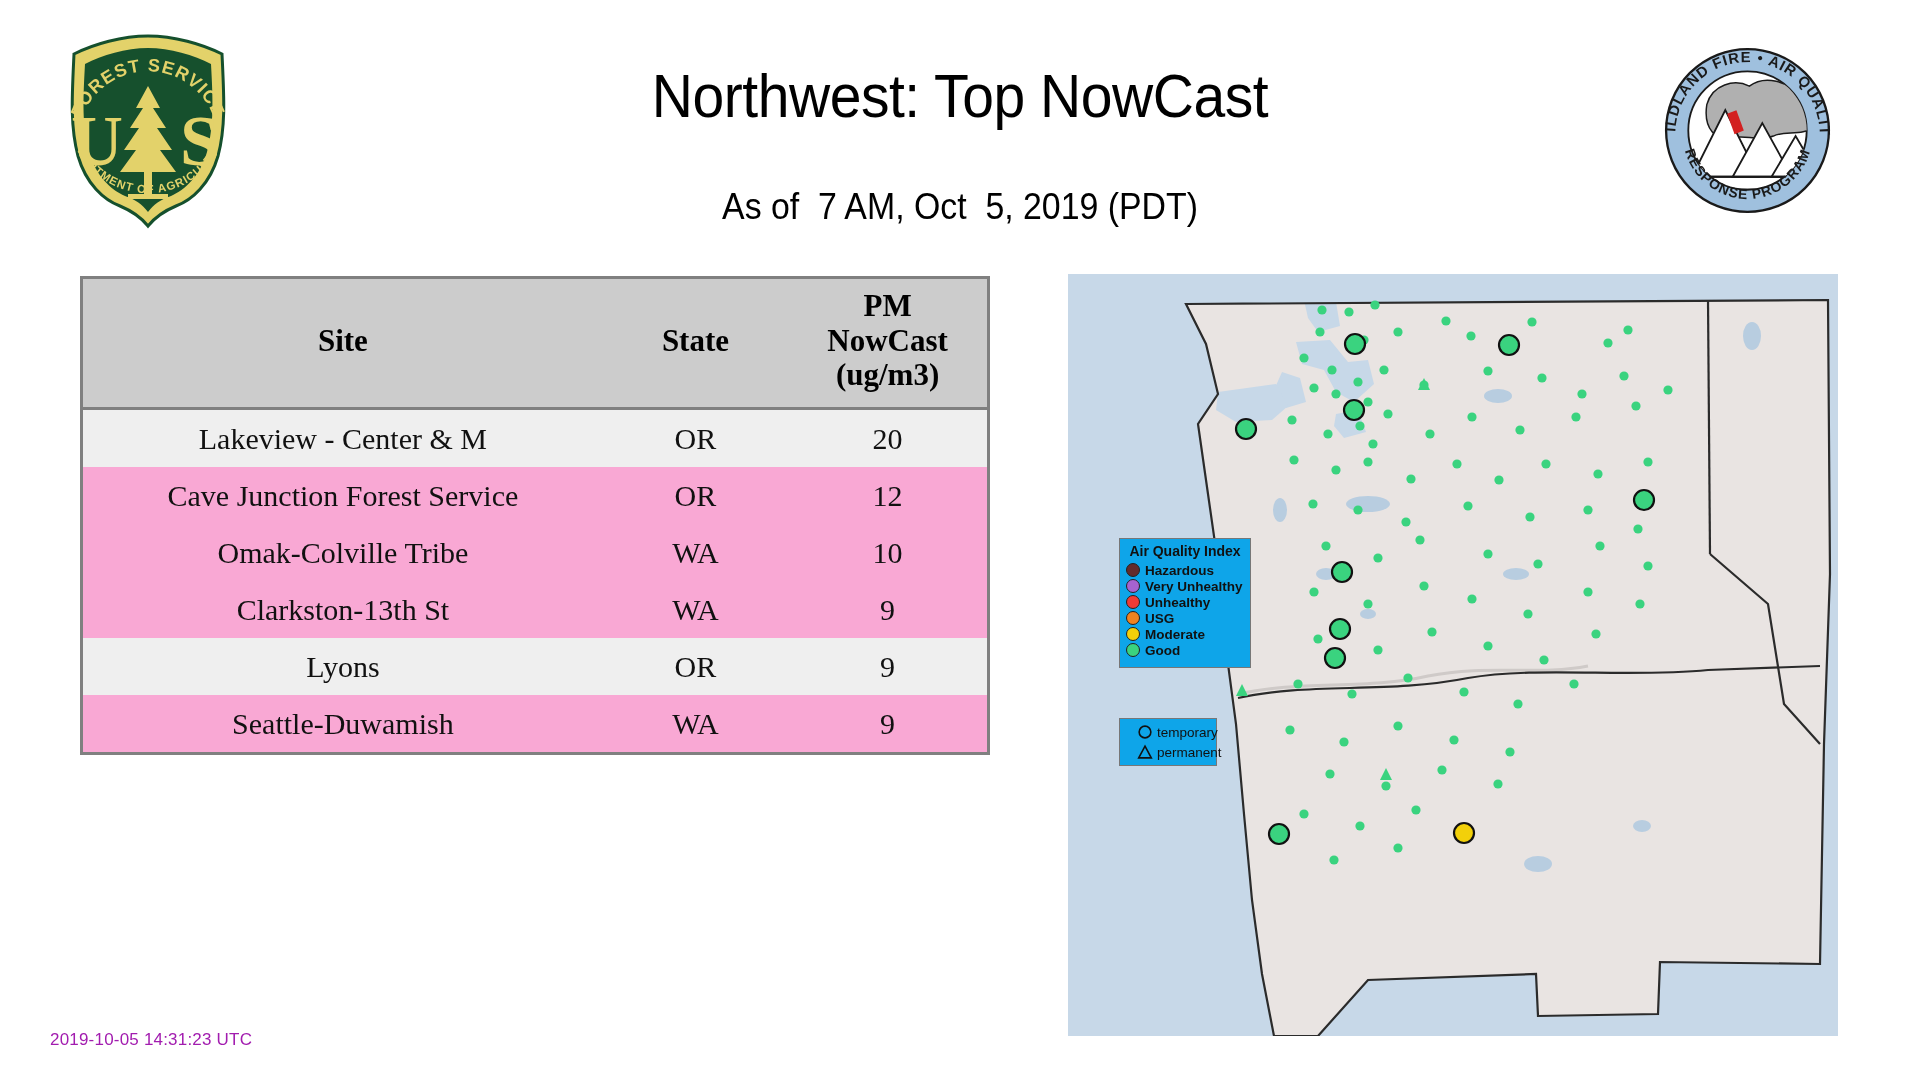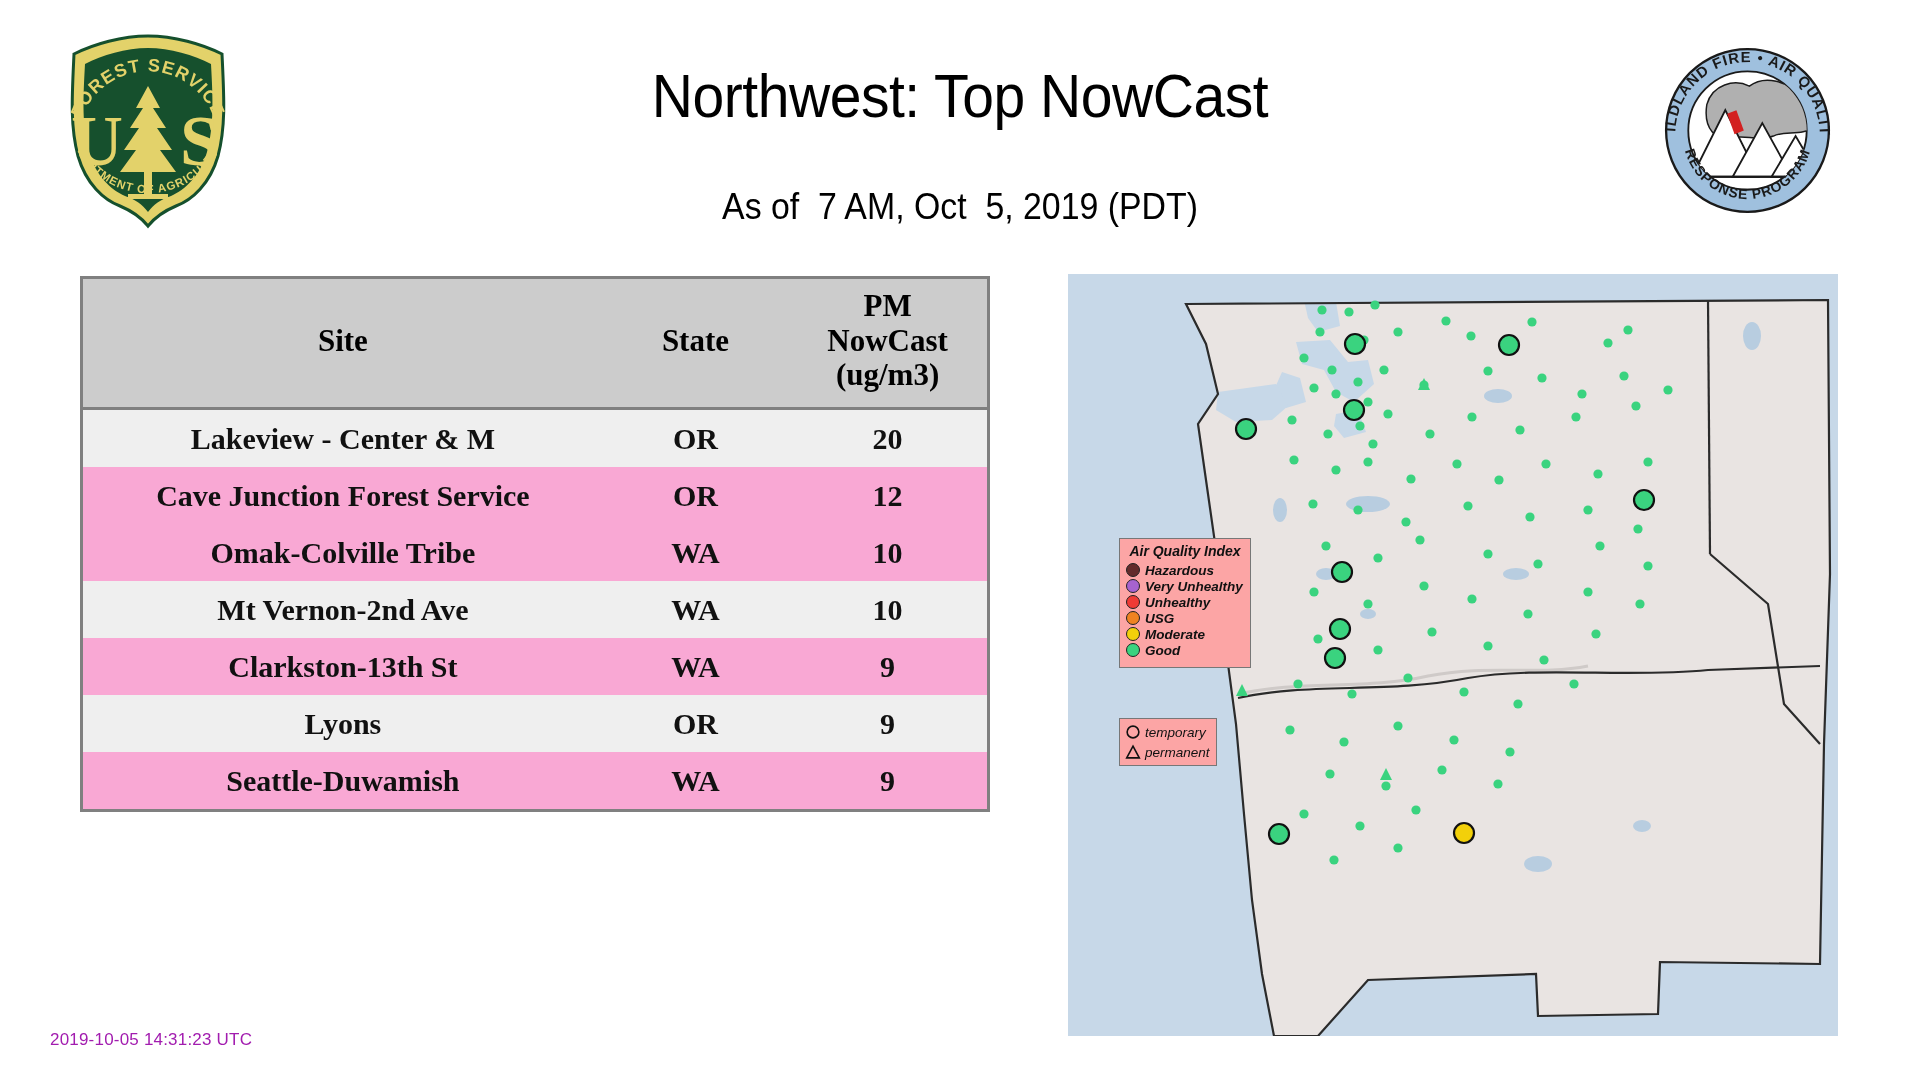--- a/index.html
+++ b/index.html
@@ -84,21 +84,21 @@
     font-weight: bold;
     text-align: center;
     vertical-align: middle;
     padding: 10px 4px 14px 4px;
     line-height: 1.12;
     border-bottom: 3px solid #808080;
     margin-top: 8px;
   }
   table.nowcast tbody td {
     font-size: 30px;
-    font-weight: 700;
+    font-weight: 400;
     text-align: center;
     color: #111;
     height: 57px;
     padding: 0;
     border: 0;
     margin-left: 40px;
   }
   table.nowcast tbody tr.odd  td { background: #efefef; }
   table.nowcast tbody tr.even td { background: #f9a8d4; }
 
@@ -120,24 +120,23 @@
     top: 274px;
     width: 770px;
     height: 762px;
     overflow: hidden;
     background: #c7d8e8;
   }
   #map-svg { display: block; }
 
   .legend-box {
     position: absolute;
-    background: #fca5a5;
+    background: #0ea5e9;
     border: 1.5px solid #777;
     box-sizing: border-box;
-    font-style: italic;
   }
   #aqi-legend {
     left: 1119px;
     top: 538px;
     width: 132px;
     height: 130px;
     padding: 4px 6px 3px 6px;
   }
   #aqi-legend .lg-title {
     font-family: "Liberation Sans", sans-serif;
@@ -166,21 +165,21 @@
     font-weight: bold;
     color: #111;
     white-space: nowrap;
   }
 
   #symbol-legend {
     left: 1119px;
     top: 718px;
     width: 98px;
     height: 48px;
-    padding: 3px 4px;
+    padding: 3px 16px;
   }
   .sym-row {
     display: flex;
     align-items: center;
     height: 20px;
   }
   .sym-glyph {
     width: 18px;
     height: 18px;
     margin-right: 3px;
@@ -292,25 +291,20 @@
           <td>OR</td>
           <td>20</td>
         </tr>
         <tr class="even">
           <td>Cave Junction Forest Service</td>
           <td>OR</td>
           <td>12</td>
         </tr>
         <tr class="even">
           <td>Omak-Colville Tribe</td>
-          <td>WA</td>
-          <td>10</td>
-        </tr>
-        <tr class="odd">
-          <td>Mt Vernon-2nd Ave</td>
           <td>WA</td>
           <td>10</td>
         </tr>
         <tr class="even">
           <td>Clarkston-13th St</td>
           <td>WA</td>
           <td>9</td>
         </tr>
         <tr class="odd">
           <td>Lyons</td>

